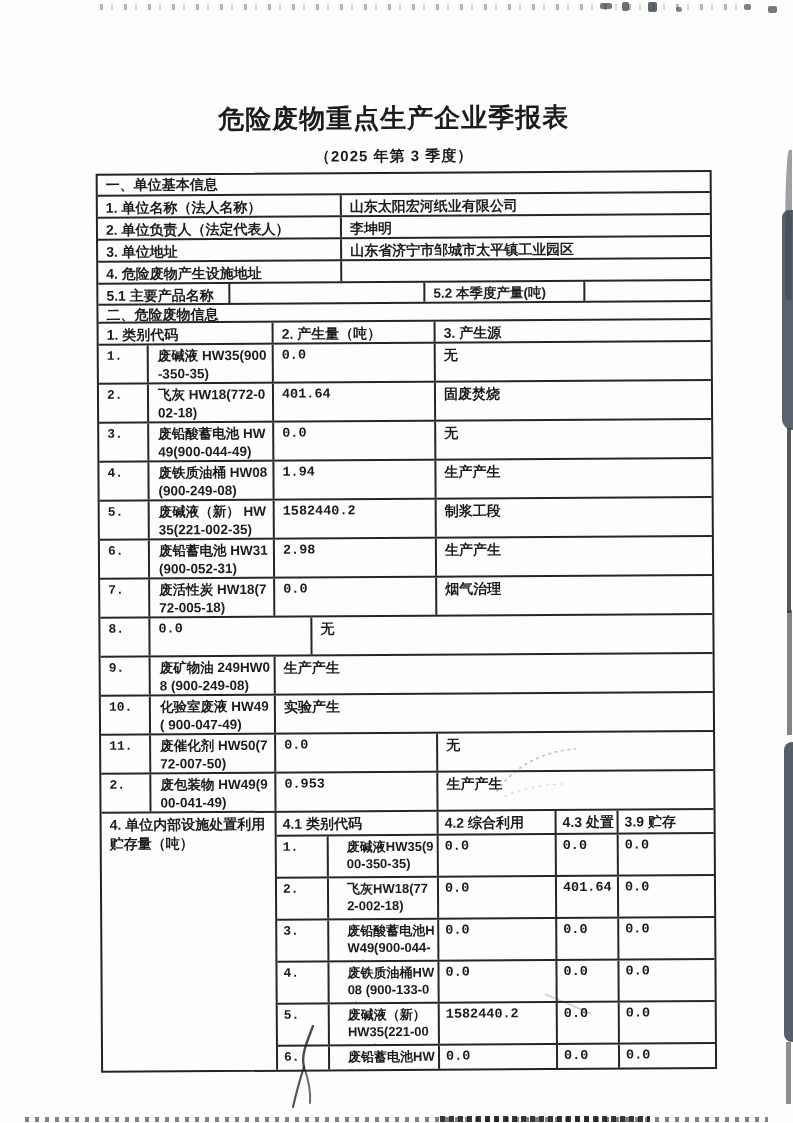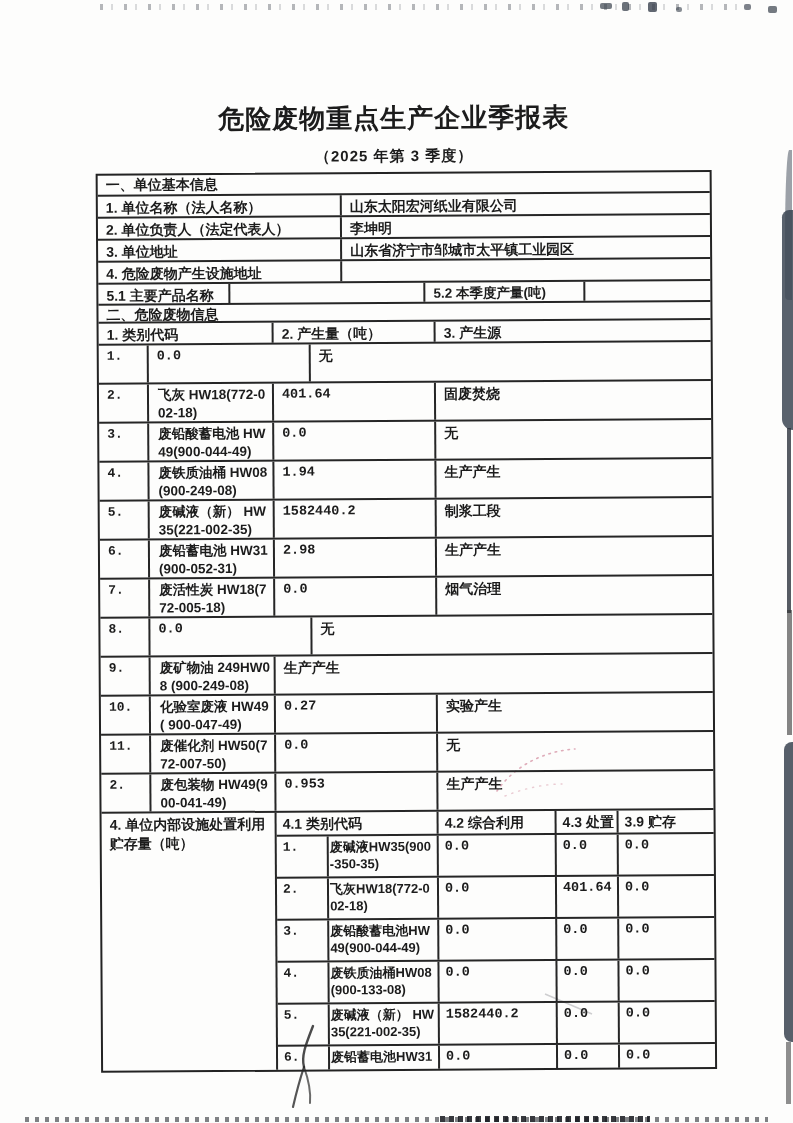--- a/index.html
+++ b/index.html
@@ -43,21 +43,21 @@
   .num { font-family:"Liberation Mono","DejaVu Sans Mono",monospace; font-size:13.5px;
     font-weight:700; line-height:18px; padding-top:2px; }
   .src { font-size:14px; font-weight:700; line-height:18px; padding-top:2px; }
 
   .s4 { display:flex; border-top:2px solid #262626; }
   .s4-left { flex:0 0 175px; border-right:2px solid #262626; padding:2px 6px 0 8px;
     font-size:14px; font-weight:700; line-height:19px; }
   .s4-right { flex:1 1 auto; display:flex; flex-direction:column; }
   .s4-right .r:first-child { border-top:none; }
   .s4 .c { padding-left:6px; }
-  .s4 .nm { font-size:13px; line-height:17px; padding-left:1px; }
+  .s4 .nm { font-size:13px; line-height:17px; padding-left:18px; }
 
   
   .top-noise { position:absolute; left:100px; right:45px; top:4px; height:6px;
     background:repeating-linear-gradient(90deg, rgba(52,58,68,.45) 0 3px, transparent 3px 11px,
       rgba(52,58,68,.22) 11px 13px, transparent 13px 24px); opacity:.8; }
   .speck { position:absolute; background:#39414d; border-radius:2px; }
   .edge { position:absolute; background:#3c4654; }
   .bottom-noise { position:absolute; left:25px; right:25px; bottom:1px; height:5px;
     background:repeating-linear-gradient(90deg, rgba(25,28,34,.55) 0 4px, transparent 4px 10px); }
   .bottom-noise2 { position:absolute; left:440px; width:210px; bottom:1px; height:6px;
@@ -137,20 +137,21 @@
         </div>
 
       <div class="r h22">
         <div class="c w175 colh">1. 类别代码</div>
         <div class="c w162 colh">2. 产生量（吨）</div>
         <div class="c grow colh">3.  产生源</div>
       </div>
 
       <div class="r h39">
         <div class="c w50 no">1.</div>
+        <div class="c w125 nm">废碱液 HW35(900-350-35)</div>
         <div class="c w162 num">0.0</div>
         <div class="c grow src">无</div>
       </div>
       <div class="r h39">
         <div class="c w50 no">2.</div>
         <div class="c w125 nm">飞灰 HW18(772-002-18)</div>
         <div class="c w162 num">401.64</div>
         <div class="c grow src">固废焚烧</div>
       </div>
       <div class="r h39">
@@ -189,21 +190,20 @@
         <div class="c grow src">无</div>
       </div>
       <div class="r h39">
         <div class="c w50 no">9.</div>
         <div class="c w125 nm">废矿物油 249HW08 (900-249-08)</div>
         <div class="c grow src">生产产生</div>
       </div>
       <div class="r h39">
         <div class="c w50 no">10.</div>
         <div class="c w125 nm">化验室废液 HW49( 900-047-49)</div>
-        <div class="c w162 num">0.27</div>
         <div class="c grow src">实验产生</div>
       </div>
       <div class="r h39">
         <div class="c w50 no">11.</div>
         <div class="c w125 nm">废催化剂 HW50(772-007-50)</div>
         <div class="c w162 num">0.0</div>
         <div class="c grow src">无</div>
       </div>
       <div class="r h39">
         <div class="c w50 no">2.</div>

